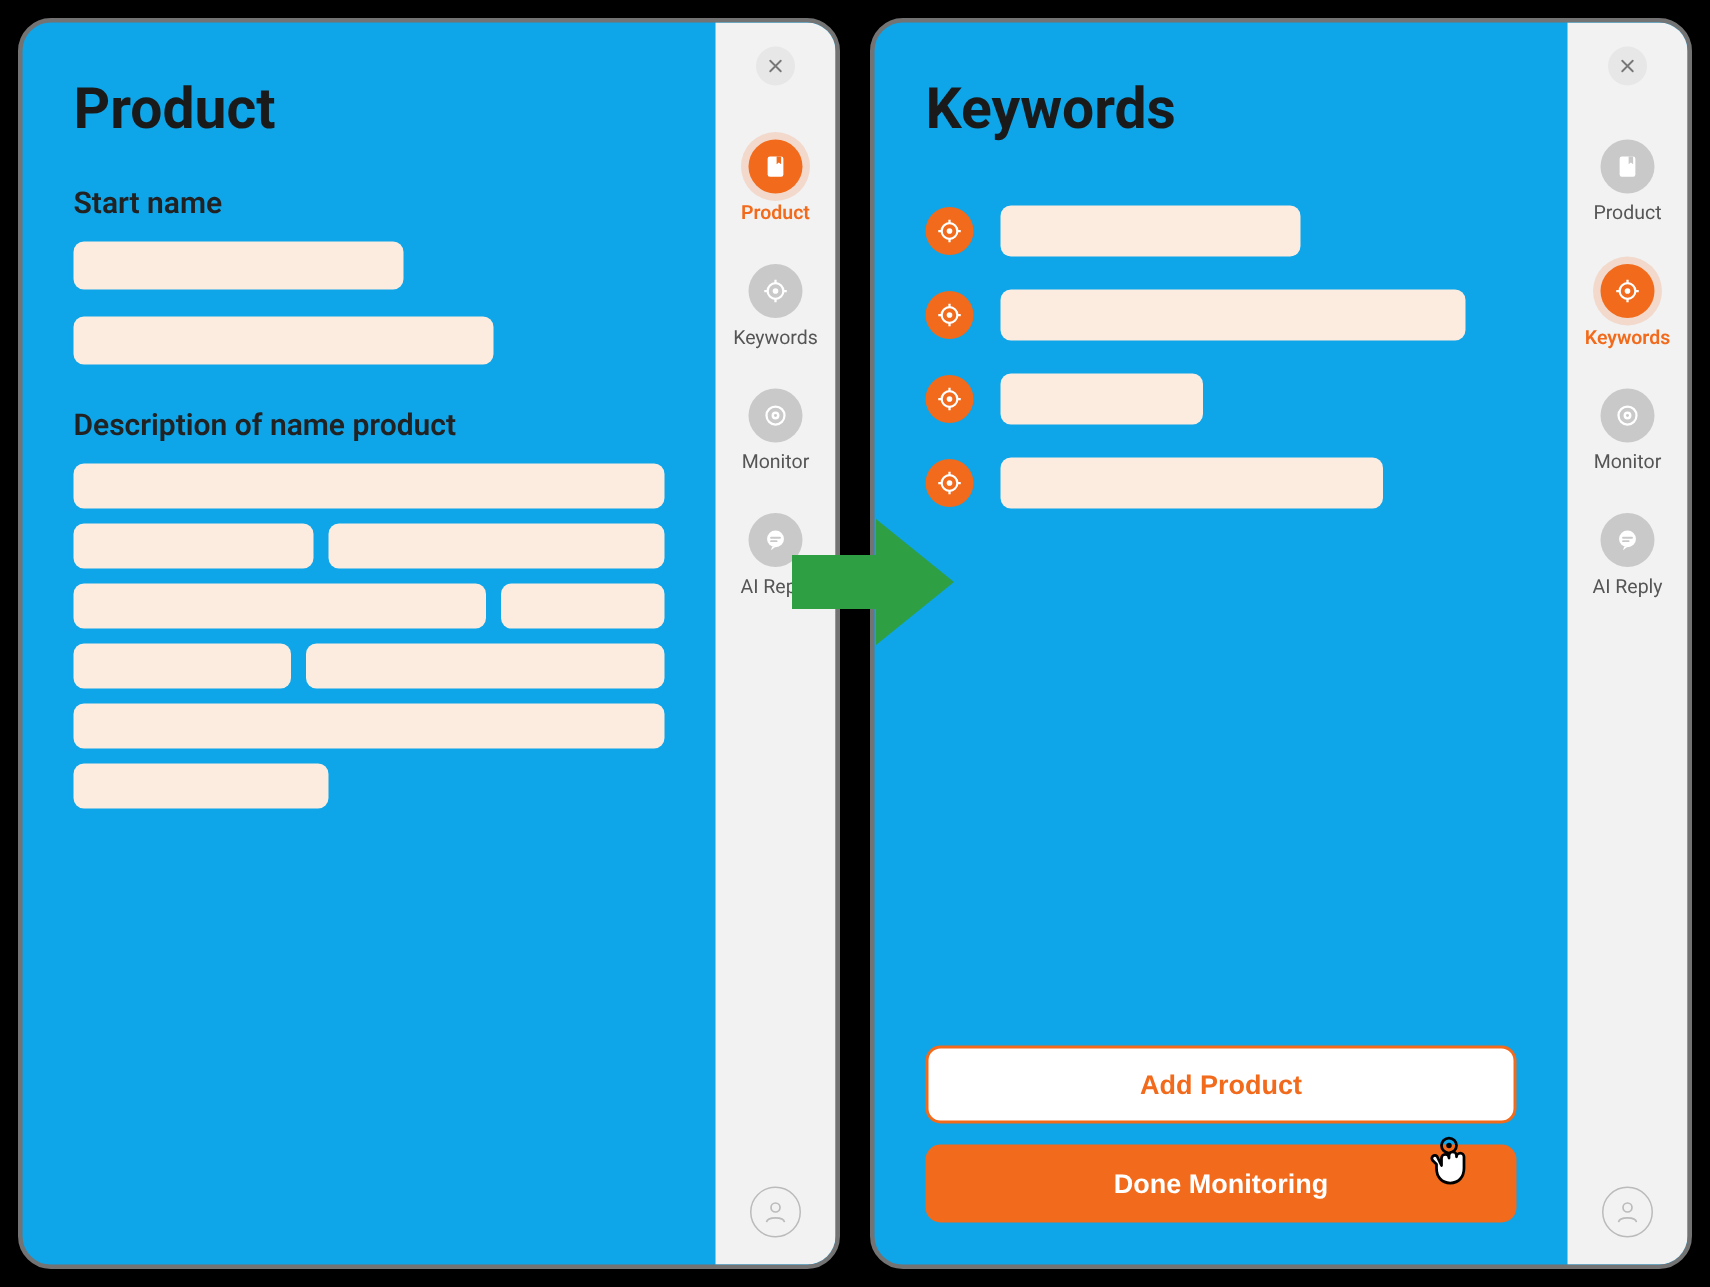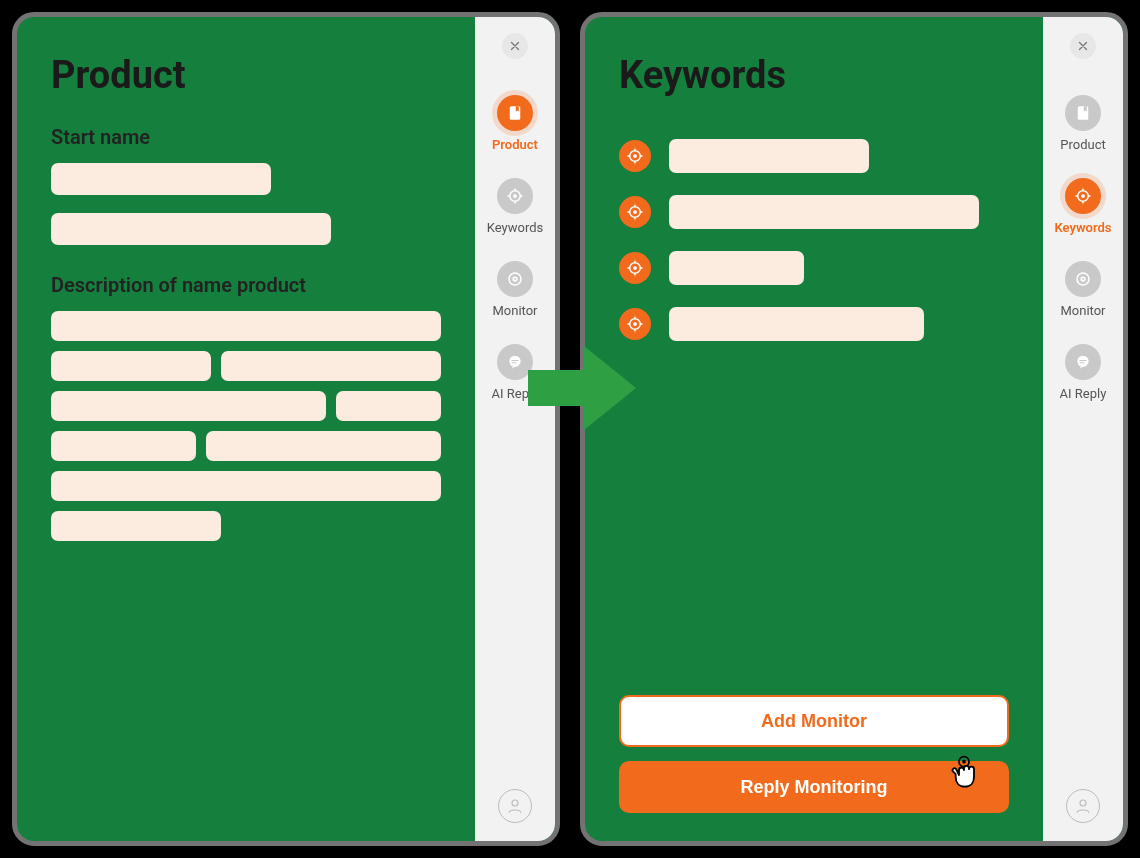--- a/index.html
+++ b/index.html
@@ -6,22 +6,22 @@
   html, body { width: 1140px; height: 858px; }
   body {
     background: #000;
     font-family: -apple-system, BlinkMacSystemFont, "Segoe UI", Roboto, sans-serif;
     position: relative;
     overflow: hidden;
   }
 
   .panel {
     position: absolute;
-    background: #15803d;
-    border: 5px solid #737373;
+    background: #0ea5e9;
+    border: 3px solid #737373;
     border-radius: 22px;
     display: flex;
     overflow: hidden;
   }
   .panel-left { left: 12px; top: 12px; width: 548px; height: 834px; }
   .panel-right { left: 580px; top: 12px; width: 548px; height: 834px; }
 
   .main {
     flex: 1;
     padding: 36px 34px 28px 34px;
@@ -290,23 +290,23 @@
               <circle cx="12" cy="12" r="7" fill="none" stroke="#fff" stroke-width="2"></circle>
               <circle cx="12" cy="12" r="2.5" fill="#fff"></circle>
               <path d="M12 2v3 M12 19v3 M2 12h3 M19 12h3" stroke="#fff" stroke-width="2"></path>
             </svg>
           </div>
         <div class="ph" style="width:255px"></div>
       </div>
     </div>
 
     <div class="bottom-actions">
-      <button class="btn btn-outline">Add Monitor</button>
+      <button class="btn btn-outline">Add Product</button>
       <div class="start-wrap">
-        <button class="btn btn-primary">Reply Monitoring</button>
+        <button class="btn btn-primary">Done Monitoring</button>
         <svg class="cursor-icon" viewBox="0 0 40 48">
           <circle cx="20" cy="8" r="6" fill="none" stroke="#000" stroke-width="2.2"></circle>
           <circle cx="20" cy="8" r="2.2" fill="#000"></circle>
           <path d="M14 24 v-6 a3 3 0 0 1 6 0 v-2 a3 3 0 0 1 6 0 v1 a3 3 0 0 1 6 0 v9 c0 7-4 12-11 12 s-11-5-11-12 v-3 l-3-3 a2.4 2.4 0 0 1 3.4-3.4 z" fill="#fff" stroke="#000" stroke-width="2.2" stroke-linejoin="round"></path>
         </svg>
       </div>
     </div>
   </div>
 
   <div class="sidebar">

